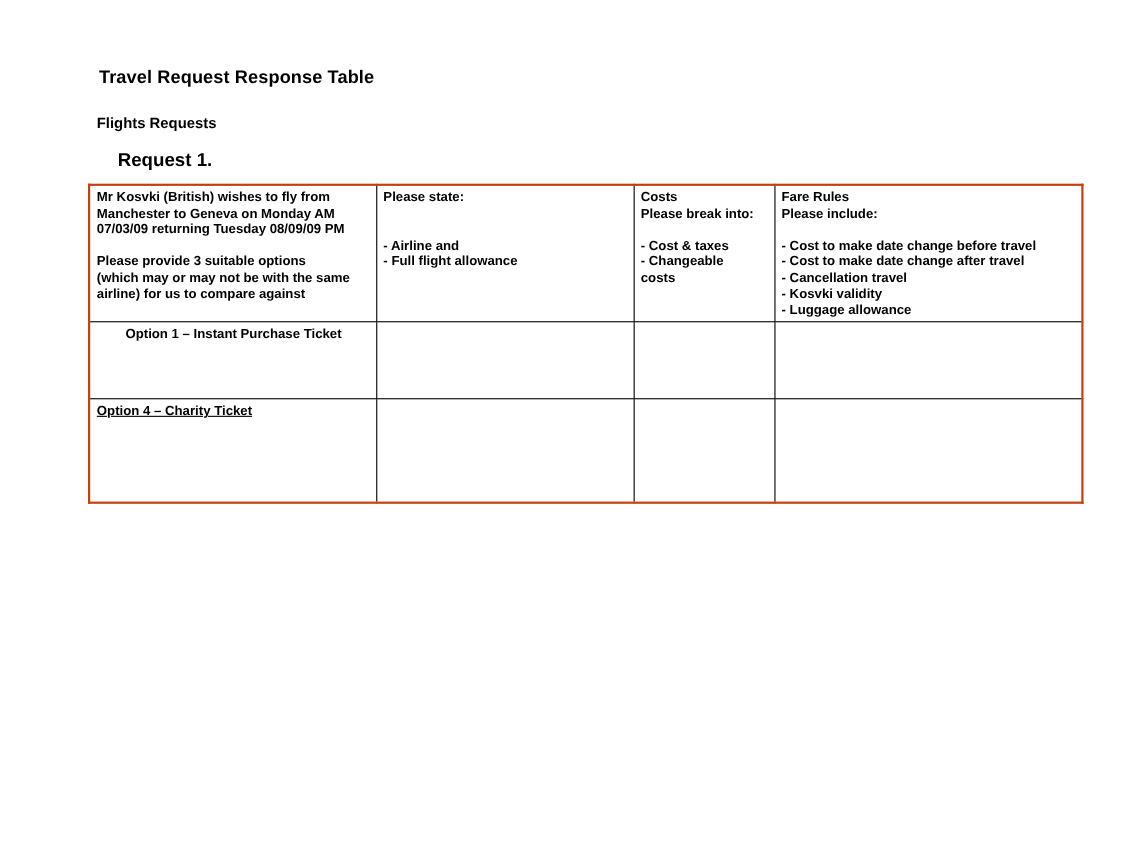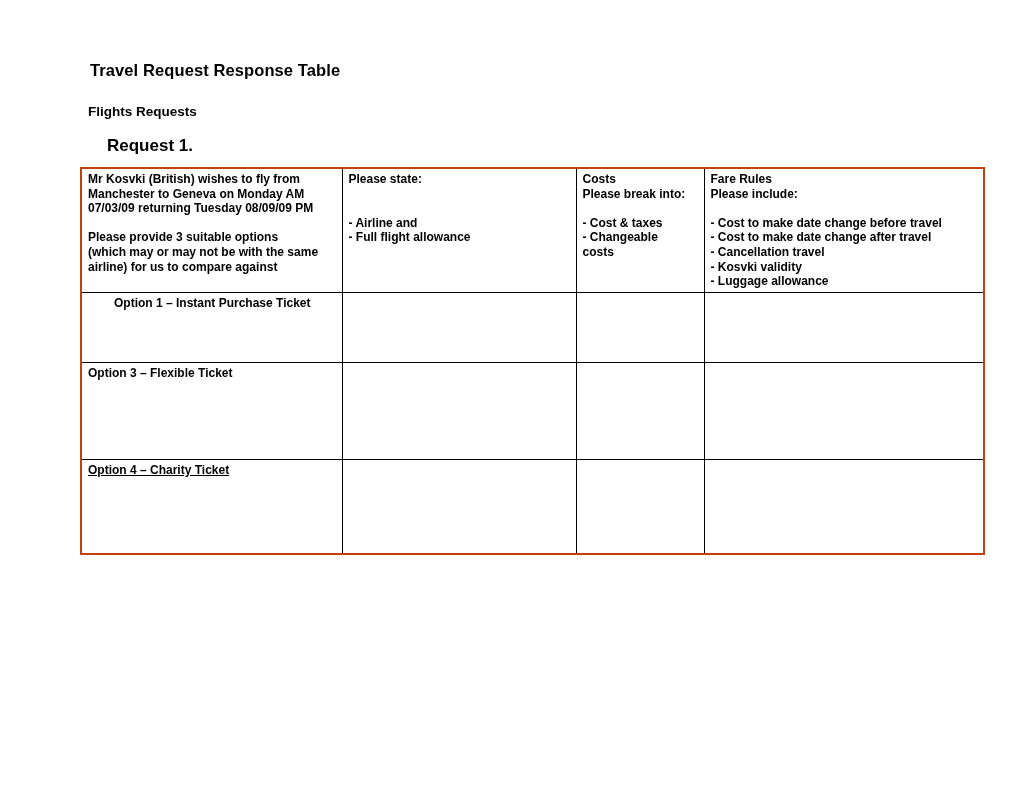--- a/index.html
+++ b/index.html
@@ -141,26 +141,20 @@
       </tr>
 
       <tr class="row-opt-1">
         <td>Option 1 – Instant Purchase Ticket</td>
         <td></td>
         <td></td>
         <td></td>
       </tr>
 
 
-      <tr class="row-opt-3">
-        <td>Option 3 – Flexible Ticket</td>
-        <td></td>
-        <td></td>
-        <td></td>
-      </tr>
 
       <tr class="row-opt-4">
         <td>Option 4 – Charity Ticket</td>
         <td></td>
         <td></td>
         <td></td>
       </tr>
 
     </tbody>
   </table>

